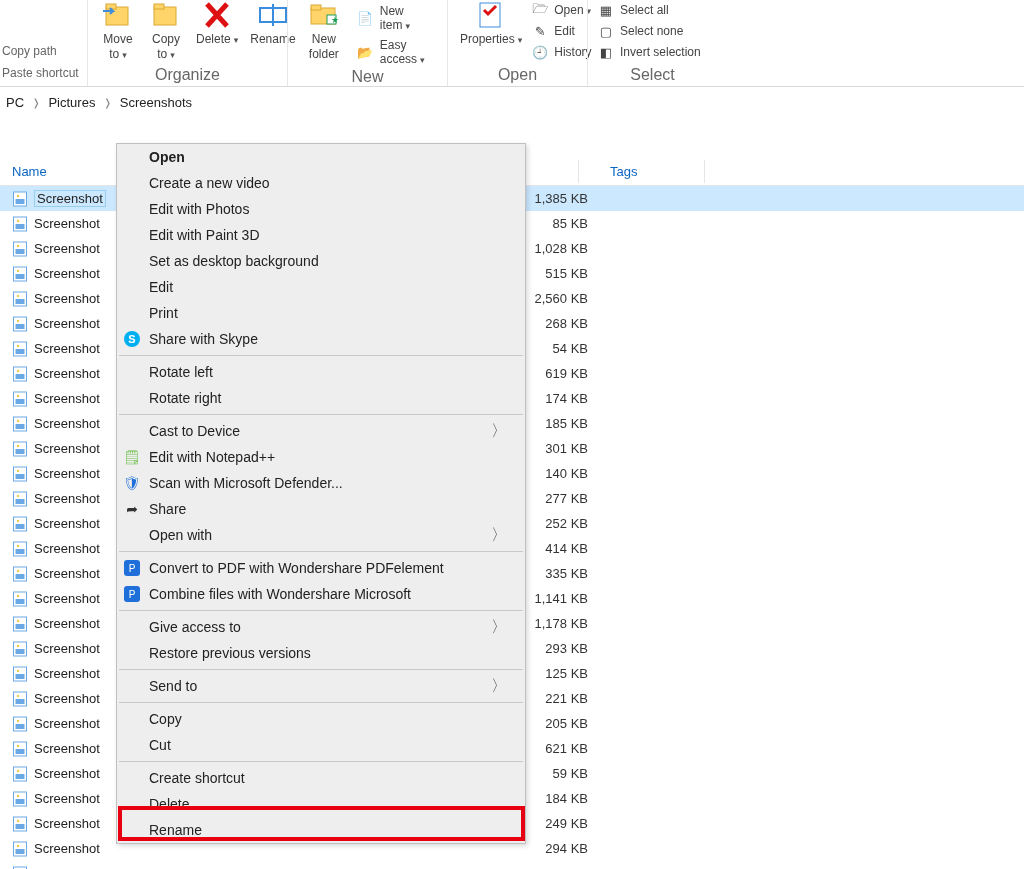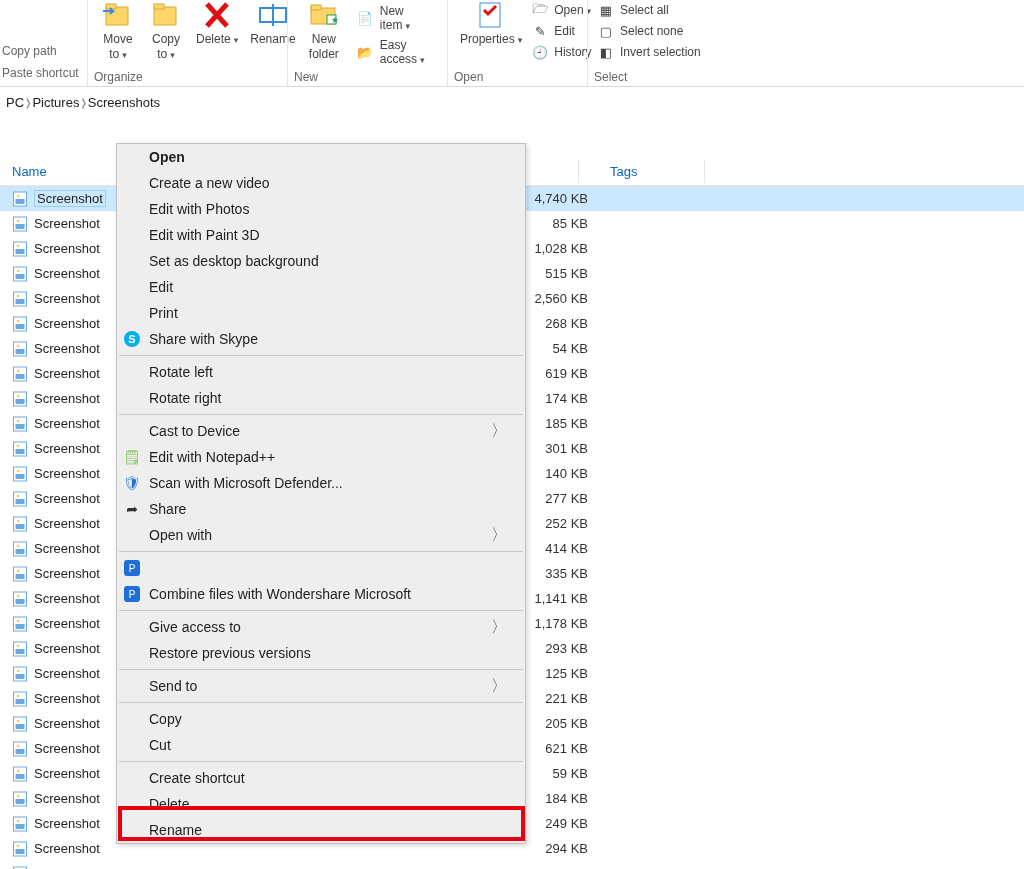--- a/index.html
+++ b/index.html
@@ -37,22 +37,22 @@
       flex-direction: column;
       border-left: 1px solid #e6e6e6;
       padding: 0 6px 0 6px;
     }
     .ribbon-buttons {
       display: flex;
       align-items: flex-start;
       flex: 1;
     }
     .ribbon-caption {
-      text-align: left;
-      font-size: 12px;
+      text-align: center;
+      font-size: 16px;
       color: #666;
       padding-bottom: 2px;
     }
     .rbtn {
       display: flex;
       flex-direction: column;
       align-items: center;
       font-size: 12px;
       color: #444;
       padding: 0 6px;
@@ -87,20 +87,21 @@
     .dropdown-triangle::after {
       content: "▾";
       font-size: 9px;
       margin-left: 3px;
       color: #555;
     }
     
     .breadcrumb {
       display: flex;
       align-items: center;
+      gap: 8px;
       padding: 8px 6px 10px 6px;
       font-size: 13px;
       color: #222;
       border-bottom: 0;
     }
     .crumb { cursor: default; }
     .chev { color: #888; font-size: 10px; }
     
     .headers {
       display: flex;
@@ -360,21 +361,21 @@
       <div class="fname">
         <span class="file-ico">
           <svg viewBox="0 0 16 16">
             <rect x="1.5" y="1" width="13" height="14" fill="#fff" stroke="#6aa9e6"></rect>
             <rect x="3.5" y="8" width="9" height="5" fill="#6aa9e6"></rect>
             <circle cx="6" cy="5" r="1.2" fill="#f4c748"></circle>
           </svg>
         </span>
         <span class="text">Screenshot</span>
       </div>
-      <div class="fsize">4,740 KB</div>
+      <div class="fsize">1,385 KB</div>
     </div>
     <div class="row">
       <div class="fname">
         <span class="file-ico">
           <svg viewBox="0 0 16 16">
             <rect x="1.5" y="1" width="13" height="14" fill="#fff" stroke="#6aa9e6"></rect>
             <rect x="3.5" y="8" width="9" height="5" fill="#6aa9e6"></rect>
             <circle cx="6" cy="5" r="1.2" fill="#f4c748"></circle>
           </svg>
         </span>
@@ -782,20 +783,21 @@
     </div>
     <div class="item">
       <span>Open with</span>
       <span class="arrow">〉</span>
     </div>
     <hr>
     <div class="item">
       <span class="ci">
         <span style="background:#1e6fd9;color:#fff;width:16px;height:16px;display:inline-flex;align-items:center;justify-content:center;border-radius:3px;font-size:10px">P</span>
       </span>
+      <span>Convert to PDF with Wondershare PDFelement</span>
     </div>
     <div class="item">
       <span class="ci">
         <span style="background:#1e6fd9;color:#fff;width:16px;height:16px;display:inline-flex;align-items:center;justify-content:center;border-radius:3px;font-size:10px">P</span>
       </span>
       <span>Combine files with Wondershare Microsoft</span>
     </div>
     <hr>
     <div class="item">
       <span>Give access to</span>

